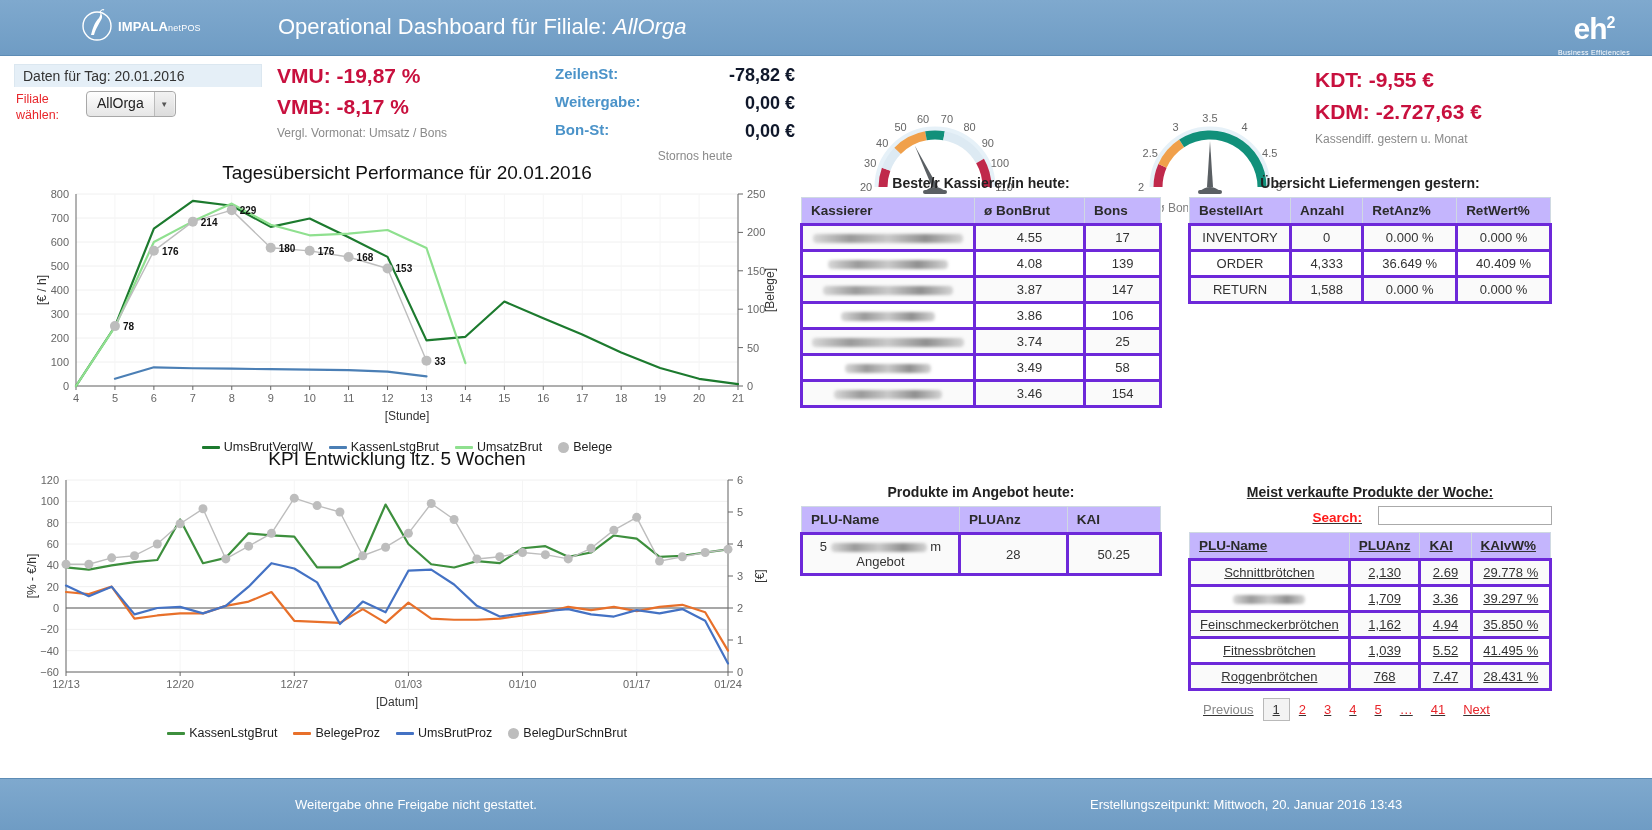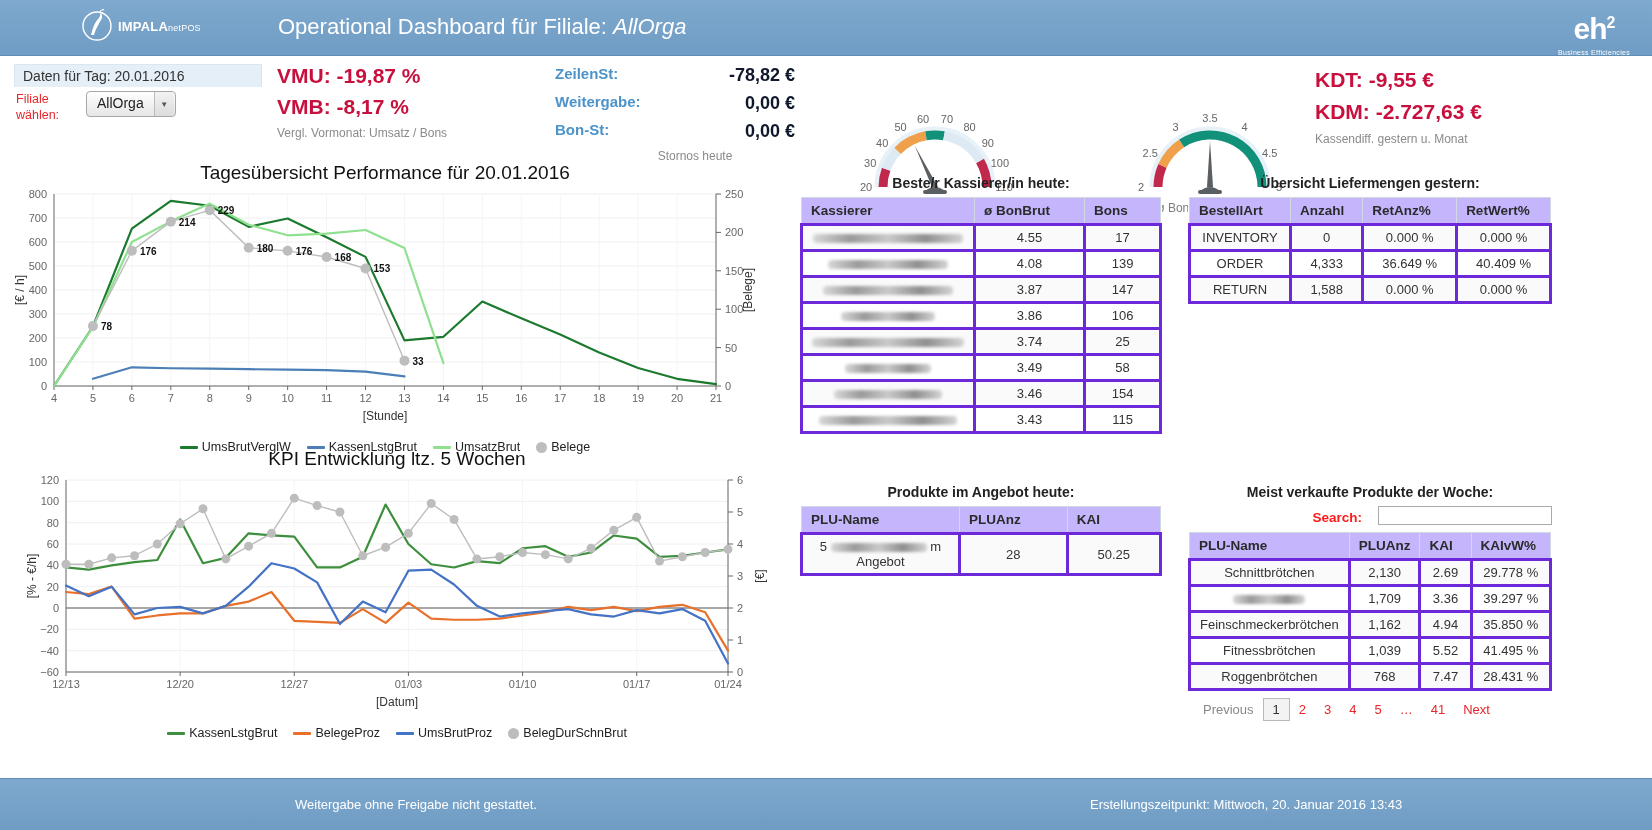--- a/index.html
+++ b/index.html
@@ -237,21 +237,21 @@
     <div class="gauge-cap">ø Bon heute: 3,52 €</div>
   </div>
 
   <div id="kd-block">
     <div class="kd-line">KDT: -9,55 €</div>
     <div class="kd-line">KDM: -2.727,63 €</div>
     <div class="kd-note">Kassendiff. gestern u. Monat</div>
   </div>
 </div>
 
-<div class="chart-card" style="left:10px; top:162px; width:750px;">
+<div class="chart-card" style="left:32px; top:162px; width:750px;">
   <div class="chart-title">Tagesübersicht Performance für 20.01.2016</div>
   <svg id="chart0" width="750" height="250" viewBox="0 0 750 250">
       <line x1="44" y1="202" x2="706" y2="202" stroke="#f0f0f0" stroke-width="1"></line>
       <text x="37" y="206" text-anchor="end" class="axis-txt">0</text>
       <line x1="44" y1="178" x2="706" y2="178" stroke="#f0f0f0" stroke-width="1"></line>
       <text x="37" y="182" text-anchor="end" class="axis-txt">100</text>
       <line x1="44" y1="154" x2="706" y2="154" stroke="#f0f0f0" stroke-width="1"></line>
       <text x="37" y="158" text-anchor="end" class="axis-txt">200</text>
       <line x1="44" y1="130" x2="706" y2="130" stroke="#f0f0f0" stroke-width="1"></line>
       <text x="37" y="134" text-anchor="end" class="axis-txt">300</text>
@@ -538,25 +538,20 @@
         <tr>
           <td><span class="blur" style="width:86px"></span></td>
           <td>3.49</td>
           <td>58</td>
         </tr>
         <tr>
           <td><span class="blur" style="width:108px"></span></td>
           <td>3.46</td>
           <td>154</td>
         </tr>
-        <tr>
-          <td><span class="blur" style="width:138px"></span></td>
-          <td>3.43</td>
-          <td>115</td>
-        </tr>
       </tbody>
   </table>
 </div>
 
 <div style="position:absolute; left:1188px; top:175px; width:364px;">
   <div class="tbl-title">Übersicht Liefermengen gestern:</div>
   <table class="dt">
     <thead>
         <tr>
       <th style="width:28%">BestellArt</th>
@@ -601,21 +596,21 @@
     <tbody id="angebot-body">
         <tr>
           <td>5 <span class="blur" style="width:96px"></span> m Angebot</td>
           <td>28</td>
           <td>50.25</td>
         </tr>
       </tbody>
   </table>
 </div>
 
-<div style="position:absolute; left:1188px; top:484px; width:364px;">
+<div style="position:absolute; left:1188px; top:484px; width:364px;text-decoration:underline;">
   <div class="tbl-title">Meist verkaufte Produkte der Woche:</div>
   <div class="search-row">
     <span class="search-lbl">Search:</span>
     <input class="search-in" type="text" value="" style="">
   </div>
   <table class="dt">
     <thead>
         <tr>
       <th style="width:42%">PLU-Name</th>
       <th style="width:18%">PLUAnz</th>

